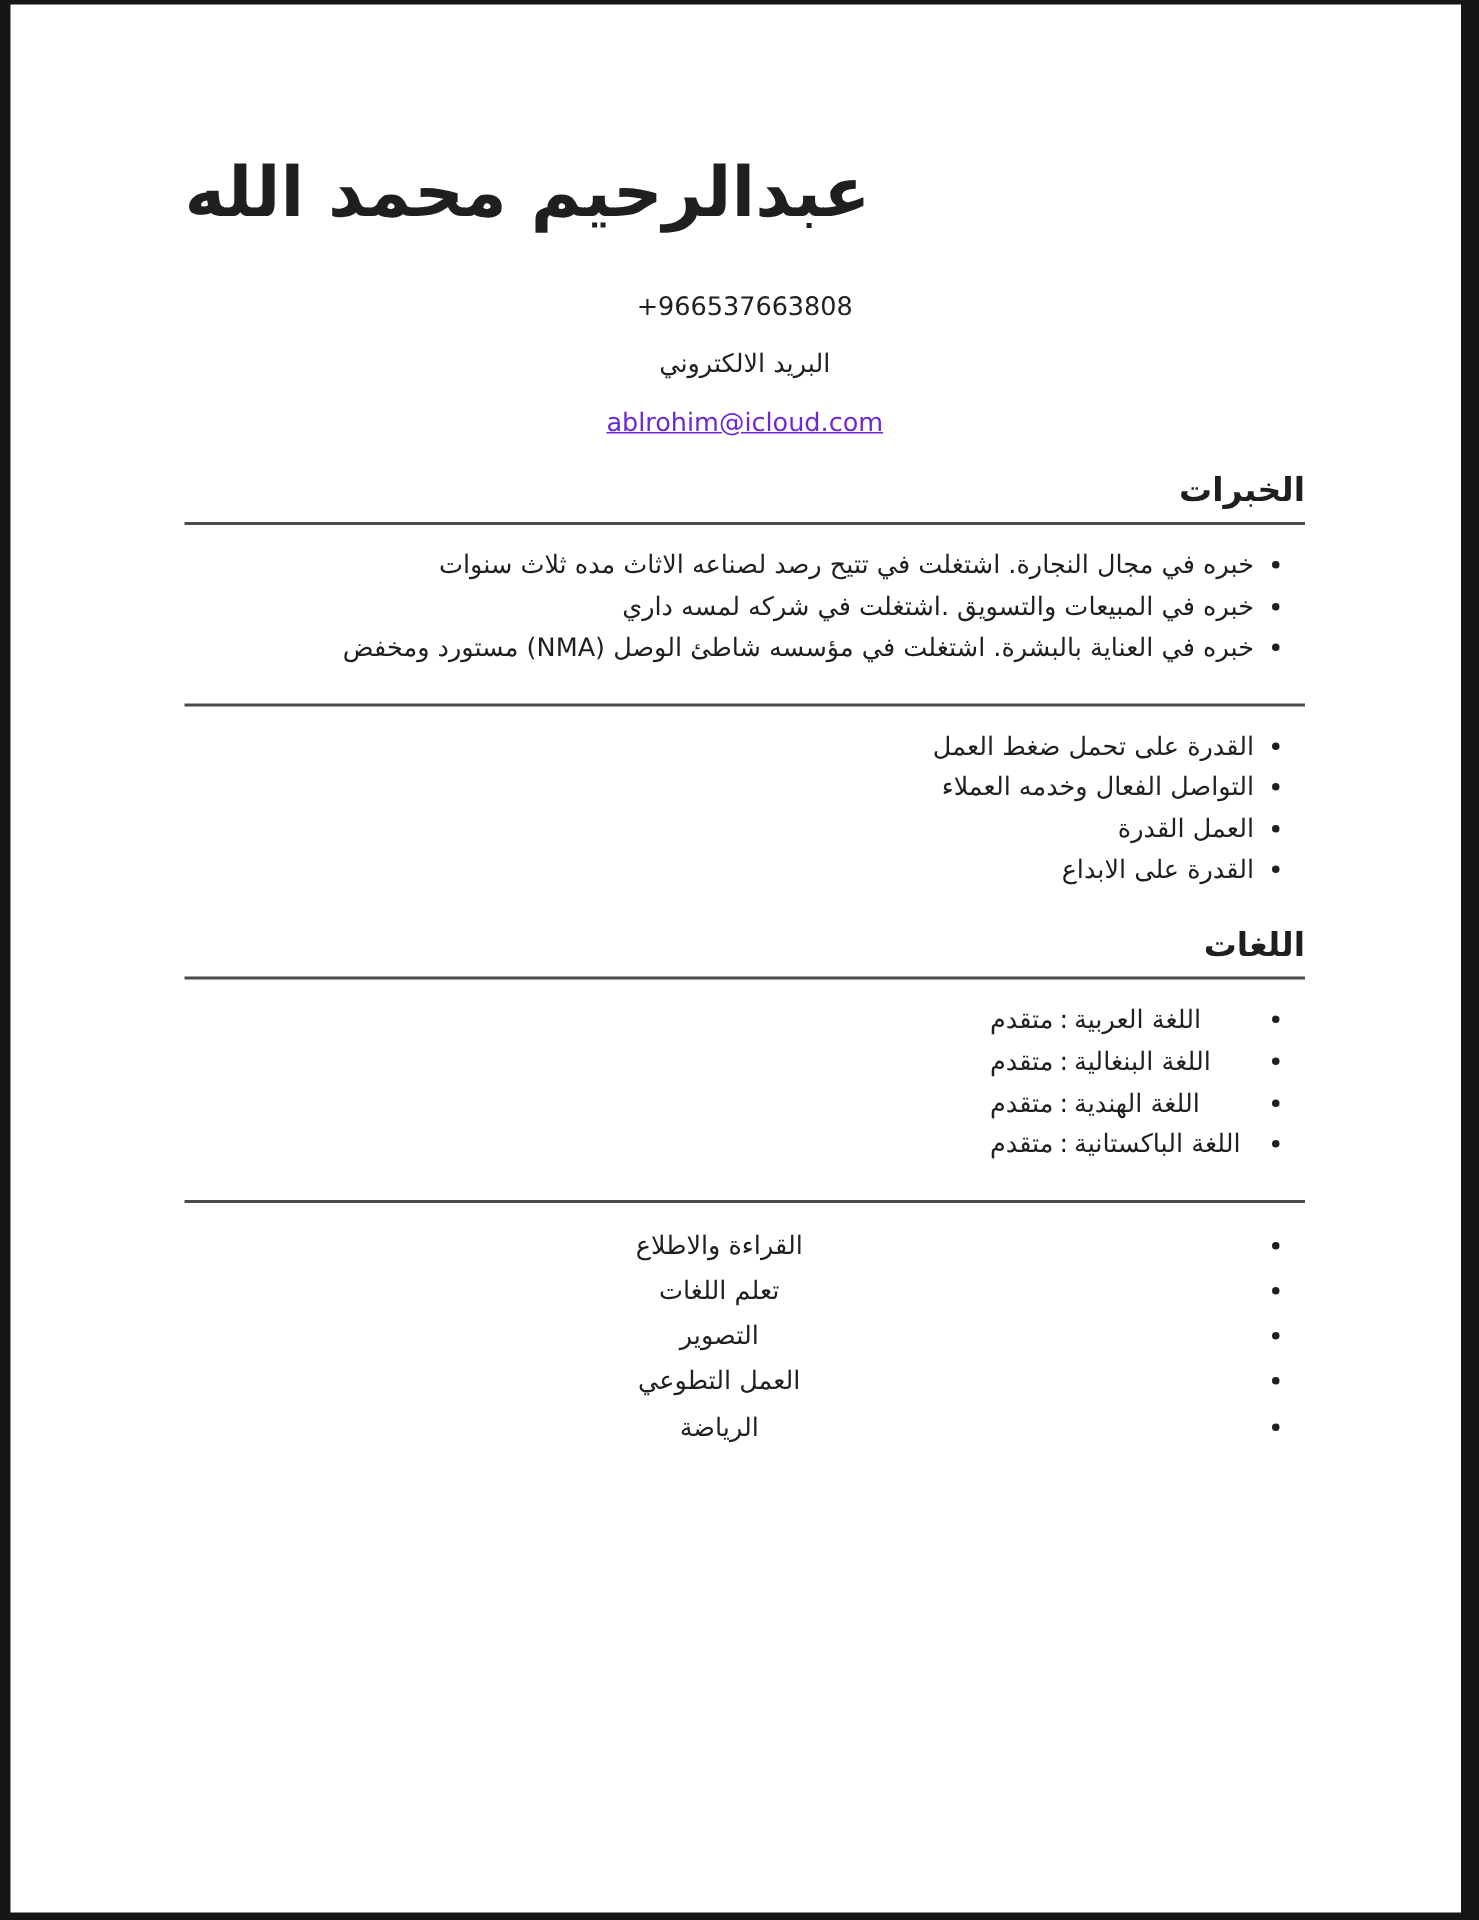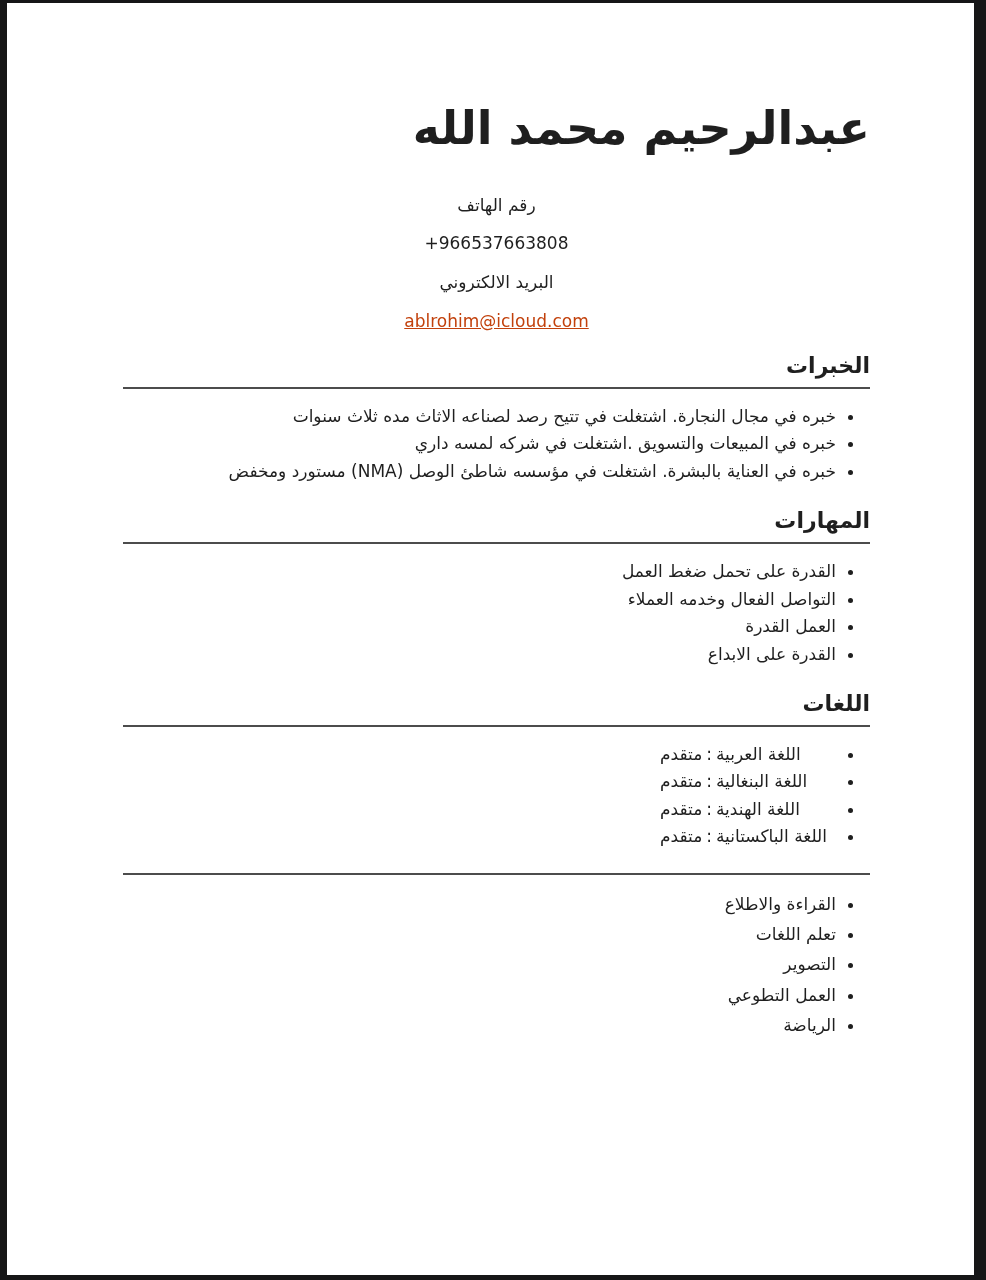--- a/index.html
+++ b/index.html
@@ -22,41 +22,41 @@
     bottom: 5px;
     background: #ffffff;
     color: #1f1f1f;
     box-sizing: border-box;
     padding: 97px 104px 40px 116px;
   }
   .content {
     direction: rtl;
   }
   .candidate-name {
-    text-align: right;
+    text-align: left;
     font-size: 46px;
     font-weight: bold;
     margin: 0 0 38px 0;
     line-height: 1.25;
     letter-spacing: 0;
   }
   .contact-block {
     text-align: center;
     font-size: 17px;
   }
   .contact-line {
     margin: 0 0 20px 0;
     line-height: 1.1;
   }
   .ltr {
     direction: ltr;
     unicode-bidi: isolate;
   }
   .email-link {
-    color: #c2410c;
+    color: #6d28d9;
     text-decoration: underline;
     cursor: pointer;
   }
   .summary {
     margin: 6px 0 0 0;
     font-size: 17px;
     line-height: 1.7;
     text-align: right;
   }
   .section {
@@ -79,40 +79,40 @@
     padding: 4px 34px 0 0;
     list-style-type: disc;
   }
   ul.bullet-list li {
     font-size: 17px;
     line-height: 1.62;
     text-align: right;
   }
   ul.hobby-list li {
     line-height: 1.78;
+    text-align: center;
   }
   .lang-name {
     display: inline-block;
     min-width: 120px;
     text-align: left;
   }
   .lang-colon {
     padding: 0 4px;
   }
 </style>
 </head>
 <body>
 
 <div class="page">
   <div class="content">
 
     <h1 class="candidate-name">عبدالرحيم محمد الله</h1>
 
     <div class="contact-block">
-      <div class="contact-line">رقم الهاتف</div>
       <div class="contact-line">
         <span class="ltr">+966537663808</span>
       </div>
       <div class="contact-line">البريد الالكتروني</div>
       <div class="contact-line">
         <a class="email-link ltr" href="#">ablrohim@icloud.com</a>
       </div>
     </div>
 
 
@@ -123,21 +123,20 @@
 
           <li>خبره في مجال النجارة. اشتغلت في تتيح رصد لصناعه الاثاث مده ثلاث سنوات</li>
 
           <li>خبره في المبيعات والتسويق .اشتغلت في شركه لمسه داري</li>
 
           <li>خبره في العناية بالبشرة. اشتغلت في مؤسسه شاطئ الوصل (NMA) مستورد ومخفض</li>
         </ul>
     </div>
 
     <div class="section">
-      <h2 class="section-title">المهارات</h2>
       <hr class="section-rule">
       <ul class="bullet-list">
 
           <li>القدرة على تحمل ضغط العمل</li>
 
           <li>التواصل الفعال وخدمه العملاء</li>
 
           <li>العمل القدرة</li>
 
           <li>القدرة على الابداع</li>

